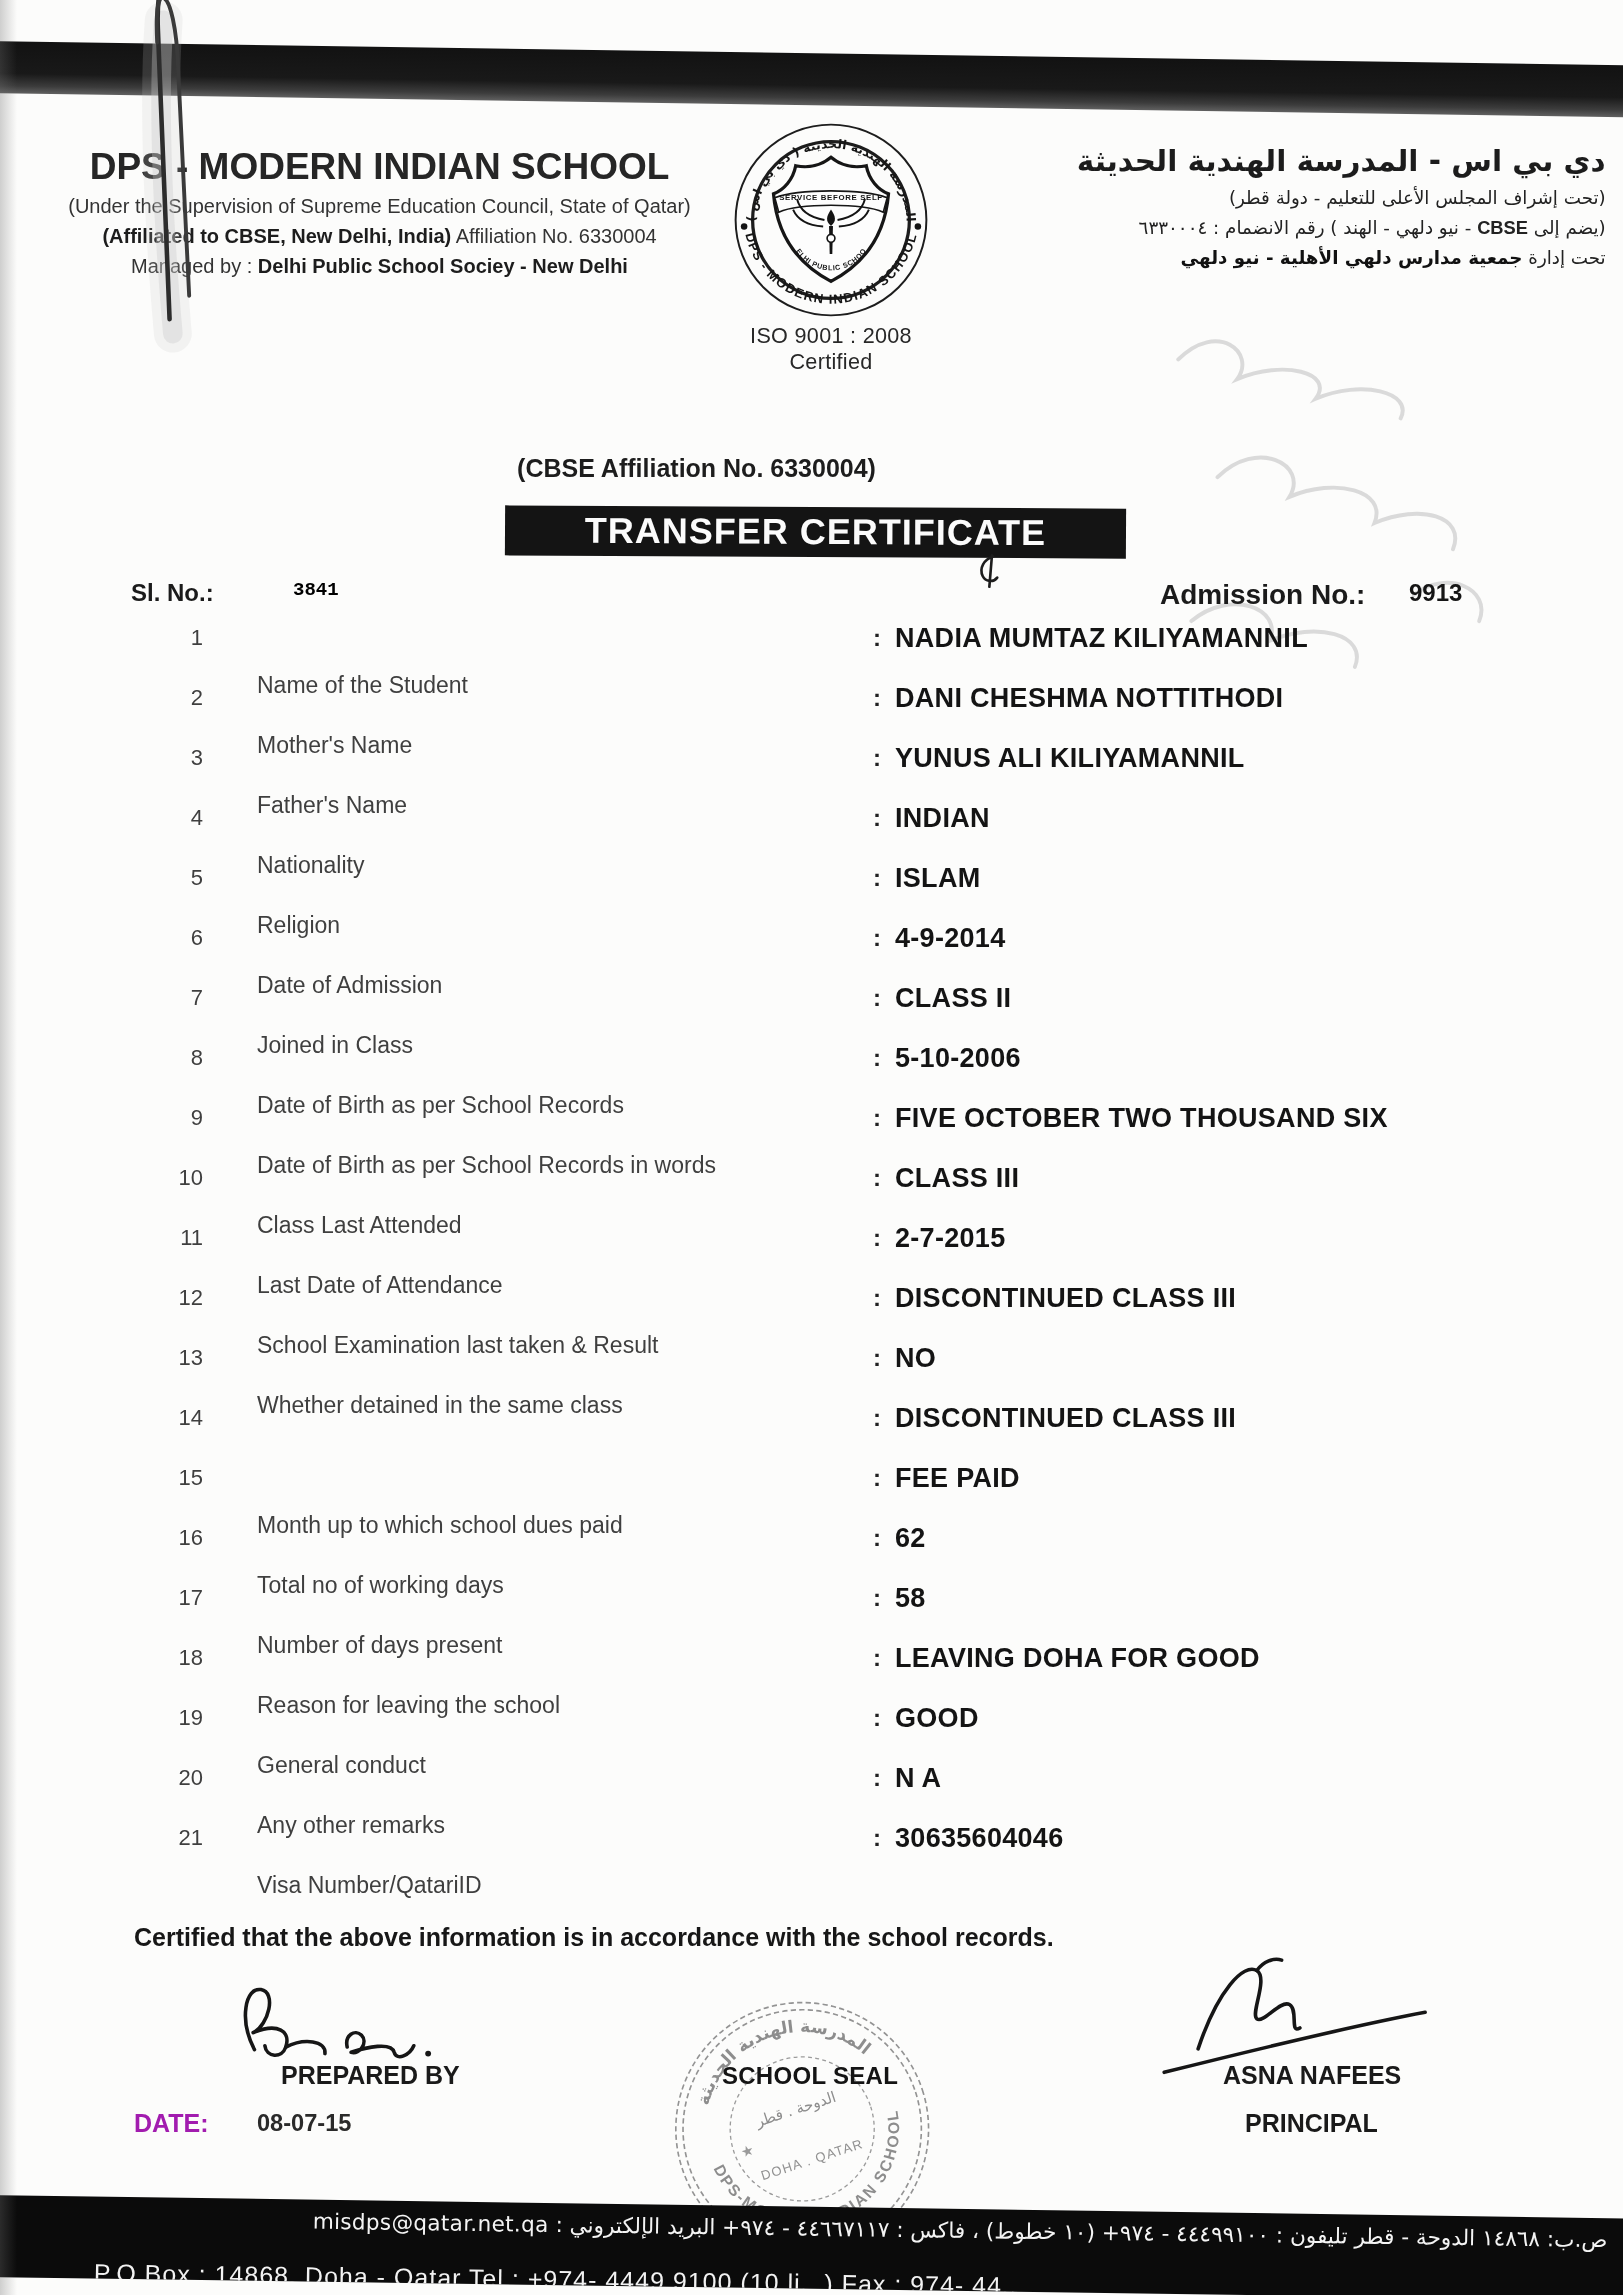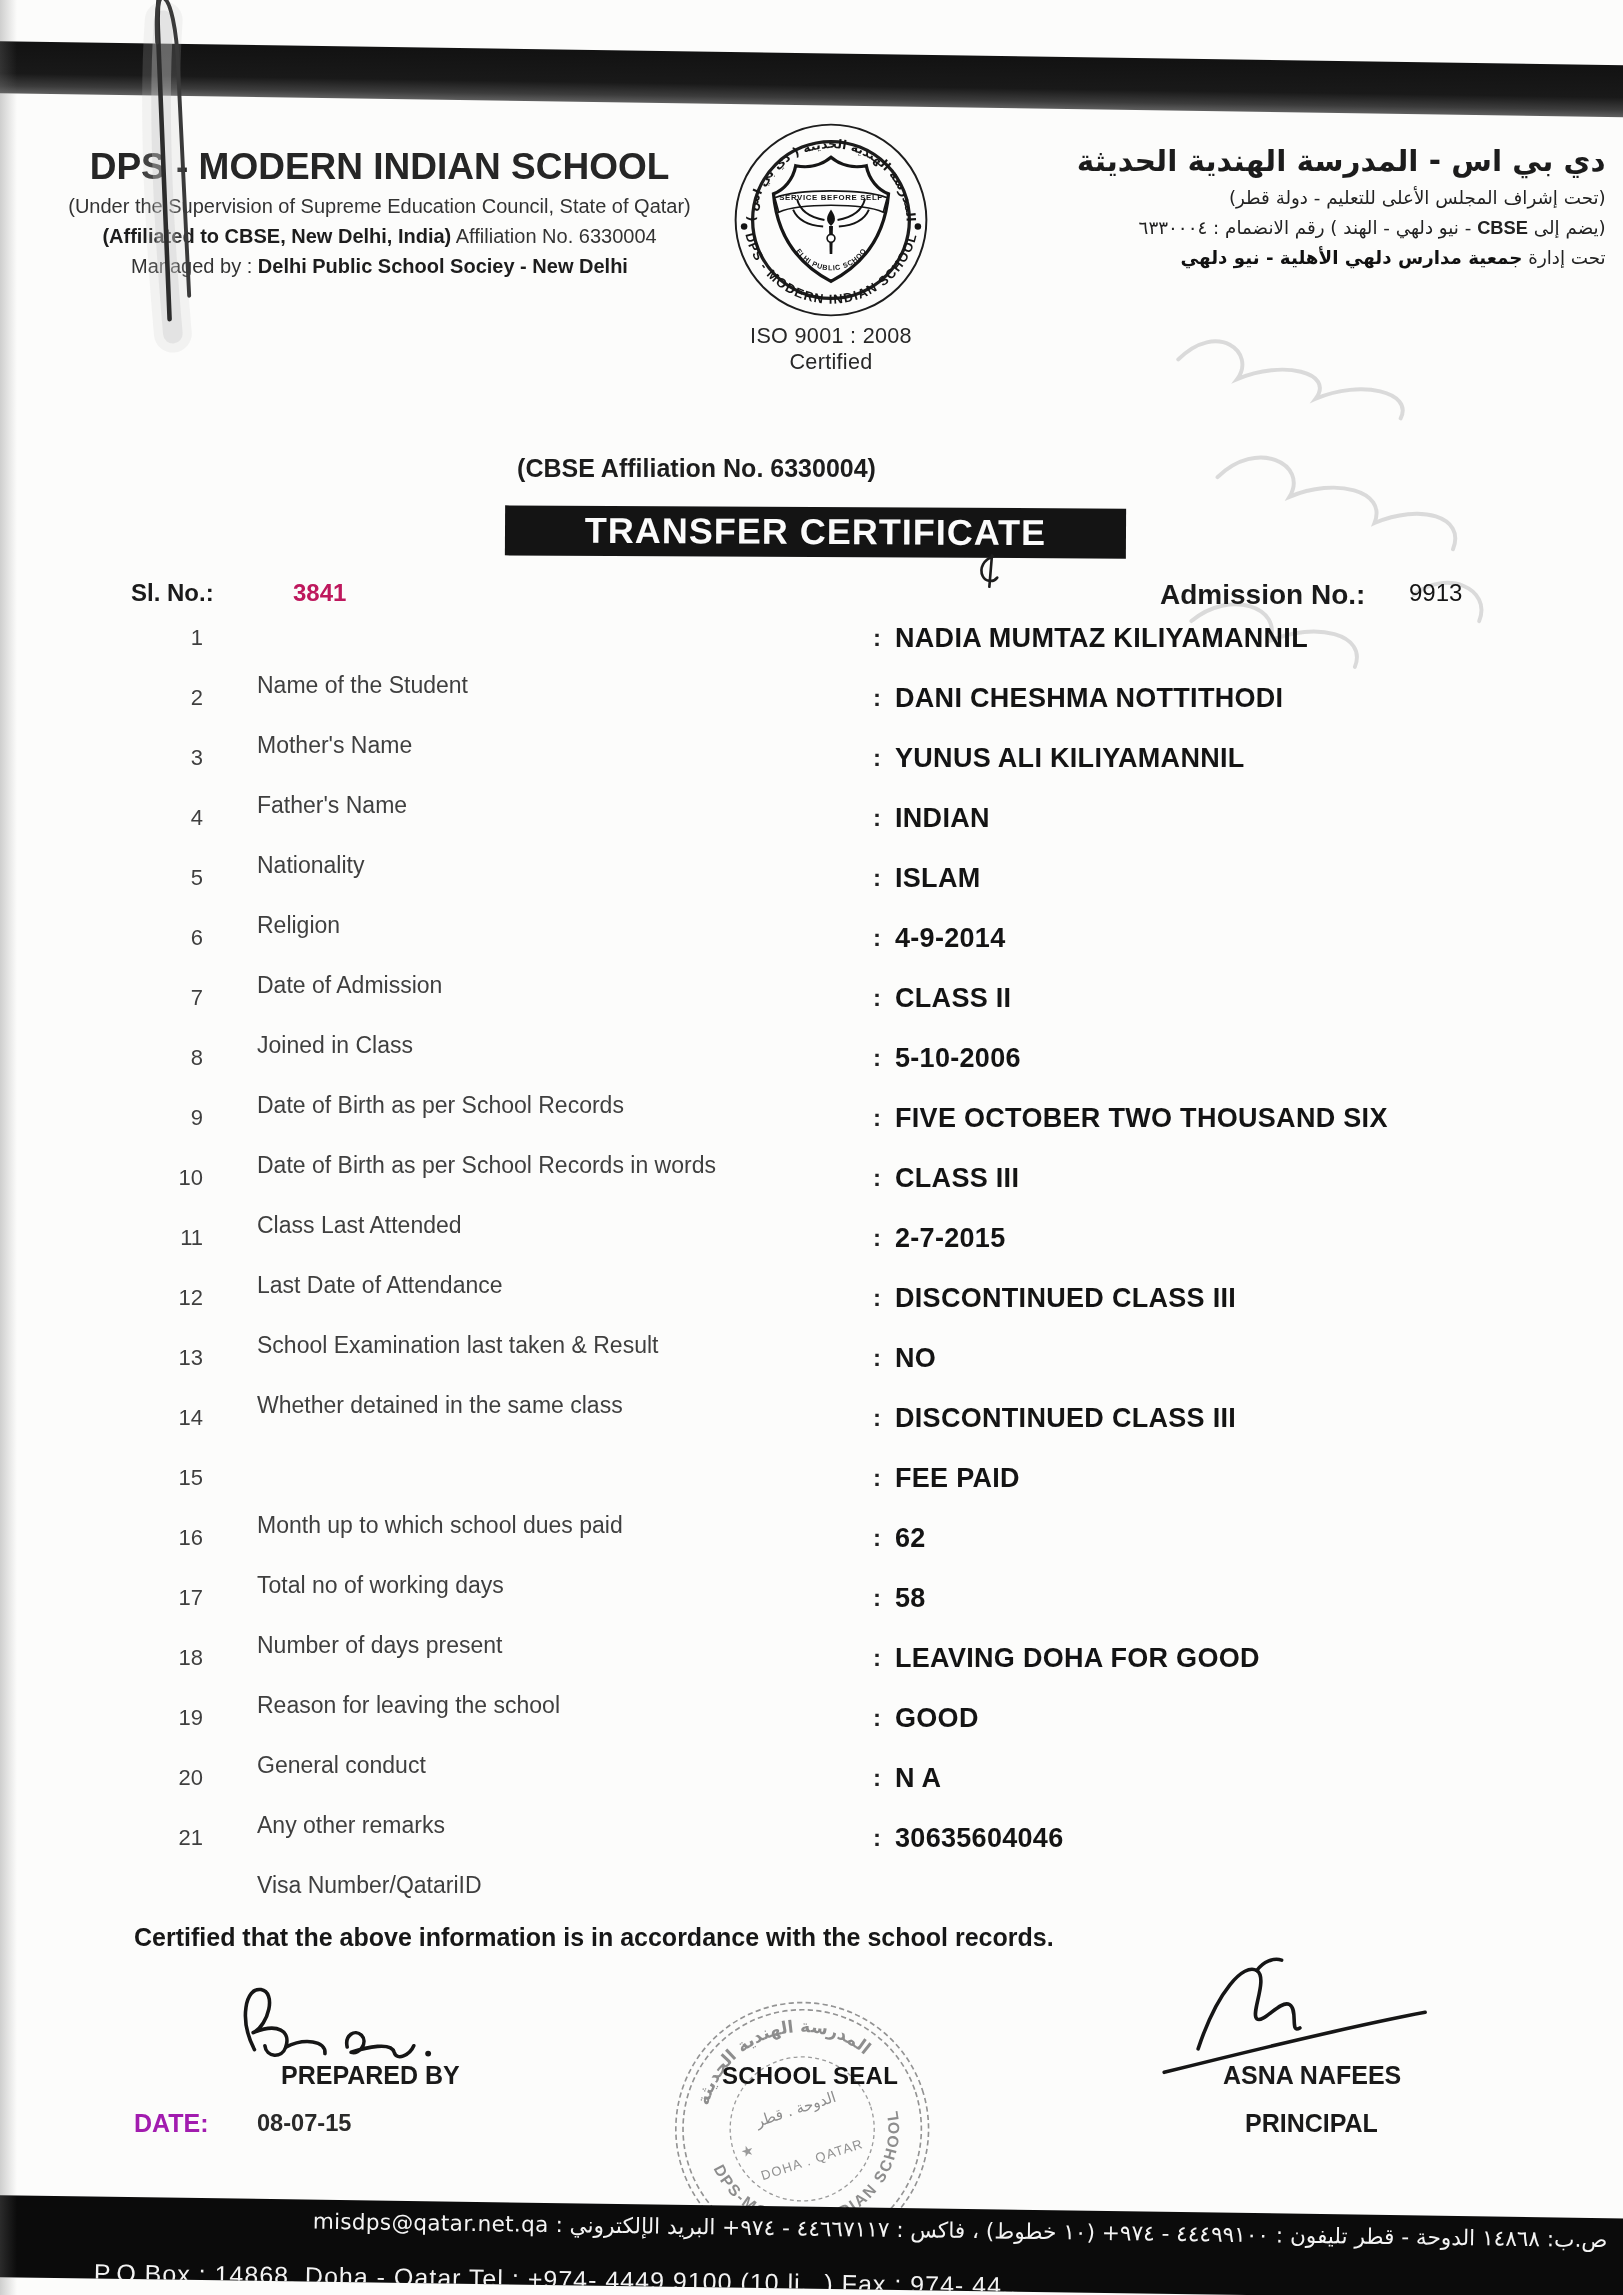--- a/index.html
+++ b/index.html
@@ -40,23 +40,23 @@
   .ar-name{font-size:29.5px;font-weight:bold;color:#1c1c1c;line-height:1.15;}
   .ar-sub{font-size:18.3px;color:#222;margin-top:7.9px;line-height:1.2;}
   .ar-sub b{color:#111;}
   .ar-sub .latin{font-family:"Liberation Sans",sans-serif;font-weight:bold;}
   
   .cbse-note{left:0;top:454px;width:1393px;text-align:center;font-size:25px;font-weight:bold;color:#1d1d1d;z-index:3;}
   .titlebar{left:505px;top:507px;width:621px;height:50px;background:#141414;z-index:3;
     transform:rotate(0.3deg);display:flex;align-items:center;justify-content:center;}
   .titlebar span{color:#fbfbfb;font-size:36px;font-weight:bold;letter-spacing:1px;}
   .sl-label{left:131px;top:579px;font-size:24px;font-weight:bold;color:#1b1b1b;z-index:3;}
-  .sl-value{left:293px;top:579px;font-size:24px;font-weight:bold;color:#be185d;z-index:3;}
+  .sl-value{left:293px;top:579px;font-size:19px;font-weight:bold;color:#000000;z-index:3;font-family:Liberation Mono, monospace;}
   .adm-label{left:1160px;top:579px;font-size:28px;font-weight:bold;color:#1b1b1b;z-index:3;}
-  .adm-value{left:1409px;top:579px;font-size:24px;font-weight:normal;color:#151515;z-index:3;text-align:right;}
+  .adm-value{left:1409px;top:579px;font-size:24px;font-weight:bold;color:#151515;z-index:3;text-align:right;}
   
   .fields{left:0;top:608px;width:1624px;z-index:3;}
   .frow{position:relative;height:60px;}
   .fno{position:absolute;left:111px;width:92px;top:50%;transform:translateY(-50%);
     text-align:right;font-size:22px;color:#3f3f3f;}
   .flabel{position:absolute;left:257px;width:625px;top:50%;transform:translateY(-50%);
     font-size:23px;color:#3f3f3f;line-height:1.12;margin-top:48px;}
   .fcolon{position:absolute;left:873px;top:50%;transform:translateY(-50%);
     font-size:24px;font-weight:bold;color:#222;}
   .fvalue{position:absolute;left:895px;width:713px;top:50%;transform:translateY(-50%);

